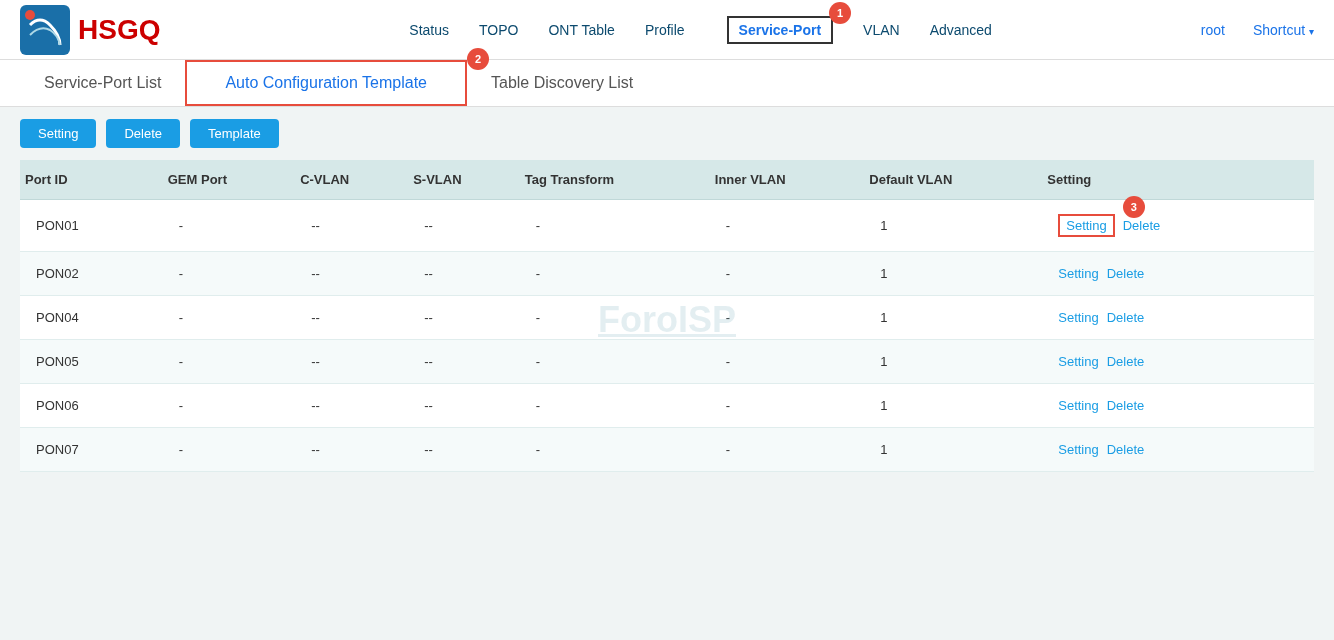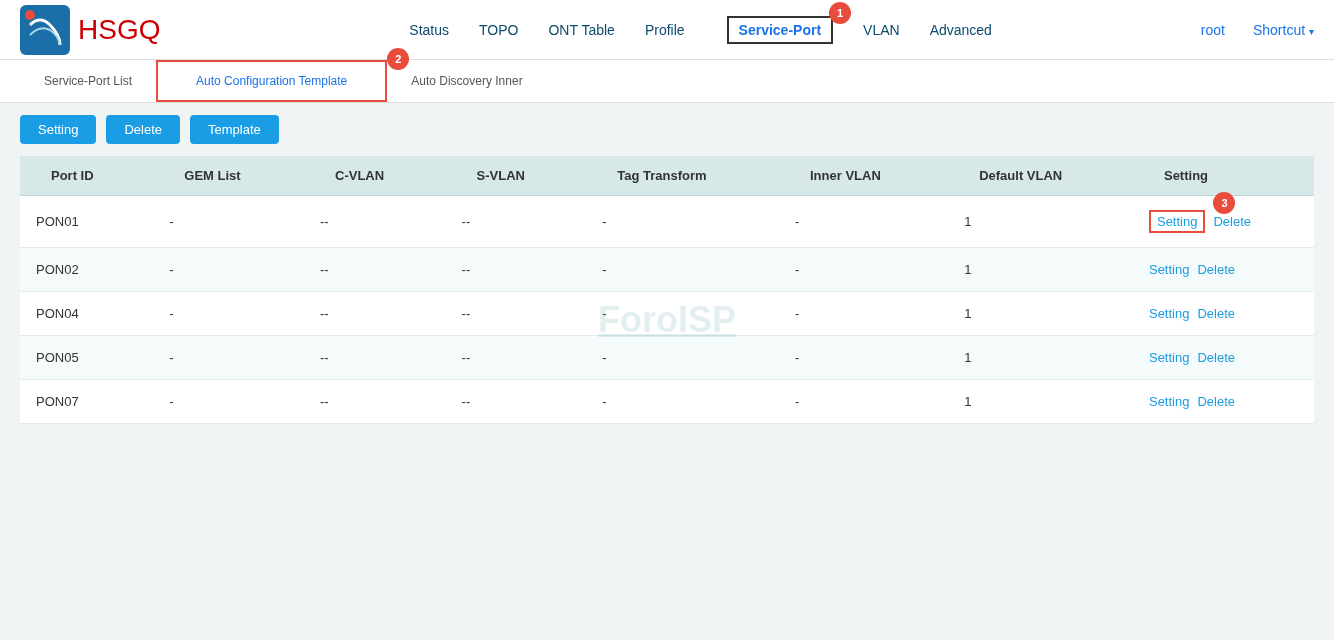--- a/index.html
+++ b/index.html
@@ -19,21 +19,21 @@
       align-items: center;
       margin-right: 40px;
     }
     .logo-icon {
       width: 50px;
       height: 50px;
       margin-right: 8px;
     }
     .logo-text {
       font-size: 28px;
-      font-weight: normal;
+      font-weight: bold;
       color: #c00;
       text-align: right;
     }
     .nav {
       display: flex;
       align-items: center;
       gap: 30px;
       flex: 1;
       justify-content: center;
     }
@@ -69,21 +69,21 @@
       display: flex;
       align-items: center;
       padding: 0 20px;
       border-bottom: 1px solid #ddd;
       gap: 0;
     }
     .tab {
       padding: 14px 24px;
       cursor: pointer;
       color: #555;
-      font-size: 12px;
+      font-size: 16px;
       border: none;
       background: none;
     }
     .tab.active {
       color: #1a73e8;
       border: 2px solid #e74c3c;
       padding: 12px 38px;
       position: relative;
     }
 
@@ -115,21 +115,21 @@
     }
     table {
       width: 100%;
       border-collapse: collapse;
       background: #fff;
     }
     thead tr {
       background: #d6e8e8;
     }
     thead th {
-      padding: 12px 31px;
+      padding: 12px 5px;
       text-align: left;
       font-weight: 600;
       font-size: 13px;
       color: #333;
       border-bottom: 1px solid #c0d8d8;
     }
     tbody tr {
       border-bottom: 1px solid #e0eded;
     }
     tbody tr:nth-child(even) {
@@ -270,35 +270,35 @@
     </a>
   </div>
 </div>
 
 <div class="tabs">
   <button class="tab">Service-Port List</button>
   <div class="tab-badge-wrapper">
     <button class="tab active">Auto Configuration Template</button>
     <span class="tab-badge">2</span>
   </div>
-  <button class="tab">Auto Discovery Inner</button>
+  <button class="tab">Table Discovery List</button>
 </div>
 
 <div class="toolbar">
   <button class="btn btn-primary">Setting</button>
   <button class="btn btn-primary">Delete</button>
   <button class="btn btn-primary">Template</button>
 </div>
 
 <div class="table-container">
   <table>
     <thead>
       <tr>
         <th>Port ID</th>
-        <th>GEM List</th>
+        <th>GEM Port</th>
         <th>C-VLAN</th>
         <th>S-VLAN</th>
         <th>Tag Transform</th>
         <th>Inner VLAN</th>
         <th>Default VLAN</th>
         <th>Setting</th>
       </tr>
     </thead>
     <tbody id="table-body">
     <tr>
@@ -338,20 +338,30 @@
           <td>PON05</td>
           <td>-</td>
           <td>--</td>
           <td>--</td>
           <td>-</td>
           <td>-</td>
           <td>1</td>
           <td><a class="action-link">Setting</a><a class="action-link">Delete</a></td>
         </tr>
         <tr>
+          <td>PON06</td>
+          <td>-</td>
+          <td>--</td>
+          <td>--</td>
+          <td>-</td>
+          <td>-</td>
+          <td>1</td>
+          <td><a class="action-link">Setting</a><a class="action-link">Delete</a></td>
+        </tr>
+        <tr>
           <td>PON07</td>
           <td>-</td>
           <td>--</td>
           <td>--</td>
           <td>-</td>
           <td>-</td>
           <td>1</td>
           <td><a class="action-link">Setting</a><a class="action-link">Delete</a></td>
         </tr>
       </tbody>

